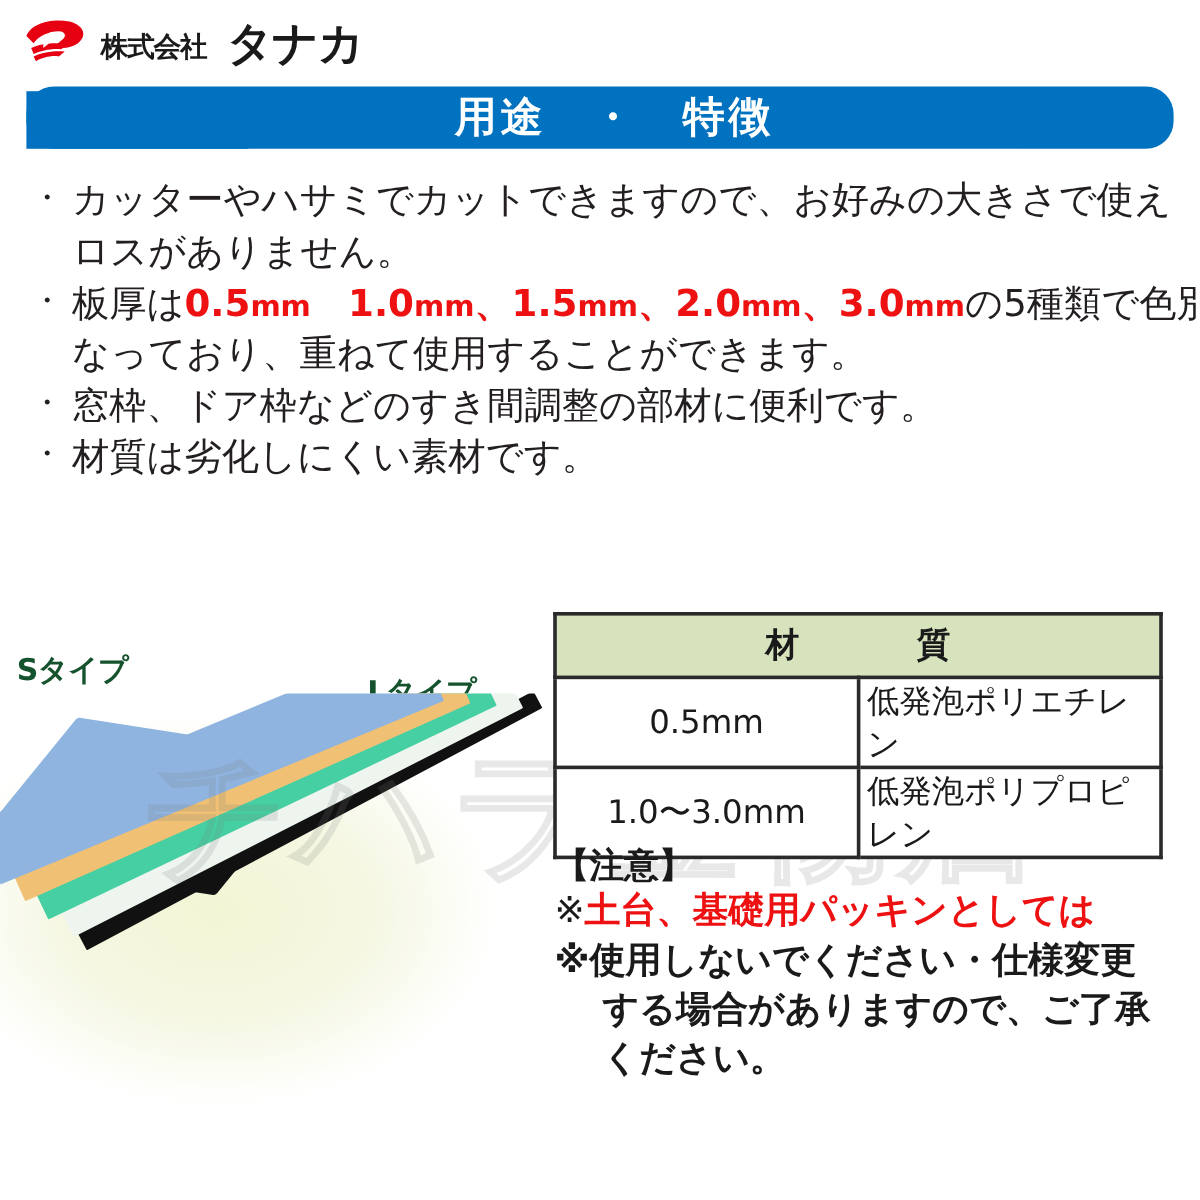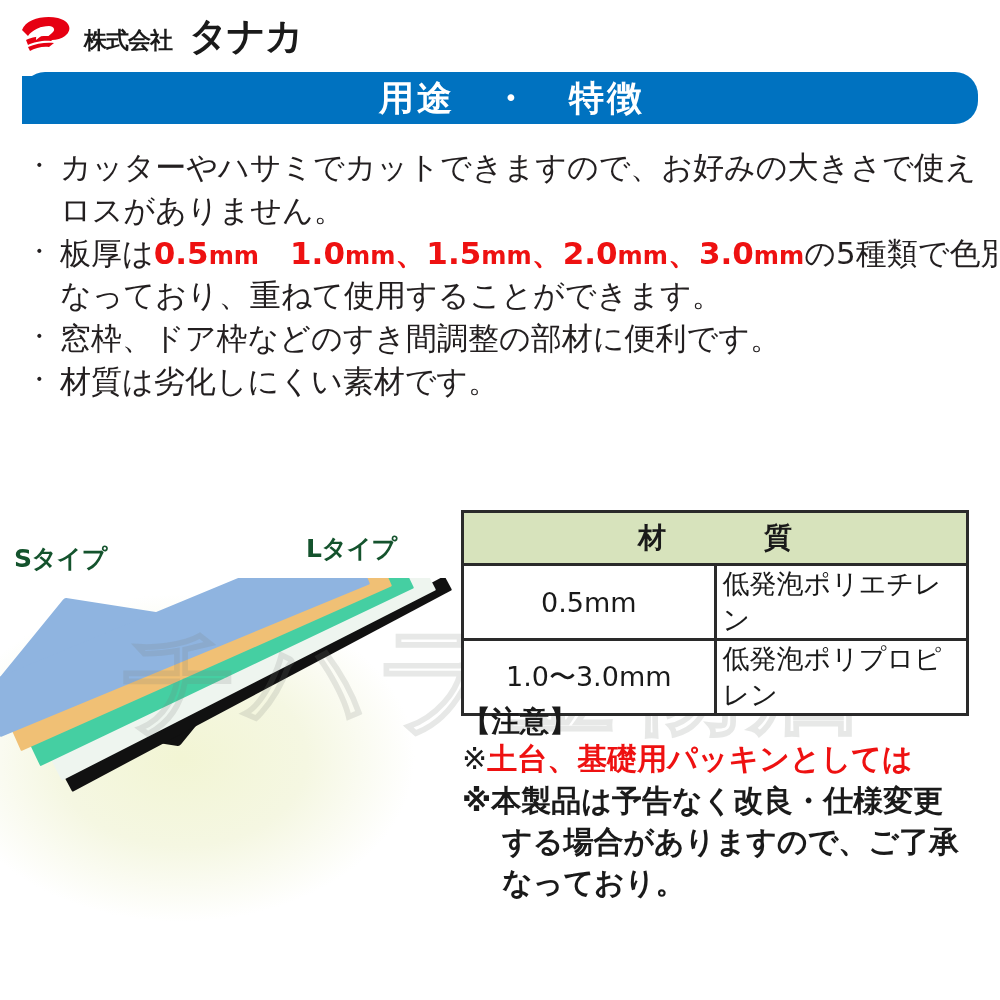--- a/index.html
+++ b/index.html
@@ -135,21 +135,21 @@
   }
   .type-label {
     position: absolute;
     font-size: 25px;
     font-weight: bold;
     color: #14532d;
     letter-spacing: -0.5px;
     line-height: 1;
   }
   .type-label.s { left: 14px; top: 546px; }
-  .type-label.l { left: 306px; top: 536px; }
+  .type-label.l { left: 306px; top: 564px; }
 
   
   .s-stack { position: absolute; left: 18px; top: 10px; width: 200px; height: 160px; }
   .s-sheet {
     position: absolute;
     width: 152px;
     height: 86px;
     transform: skewX(-34deg) rotate(8deg);
     border-radius: 2px;
   }
@@ -323,19 +323,19 @@
           <td class="size-cell">1.0〜3.0mm</td>
           <td class="mat-cell">低発泡ポリプロピレン</td>
         </tr>
       </tbody>
   </table>
 
   <div class="notice">
     <div class="notice-head">【注意】</div>
     <div id="notice-lines">
         <div class="notice-line red-text"><span class="mark">※</span><span>土台、基礎用パッキンとしては</span></div>
-        <div class="notice-line black-text"><span class="mark">※</span><span>本製品は予告なく改良・仕様変更</span></div>
+        <div class="notice-line black-text"><span class="mark">※</span><span>使用しないでください・仕様変更</span></div>
         <div class="notice-line black-text indent"><span>する場合がありますので、ご了承</span></div>
-        <div class="notice-line black-text indent"><span>なっており。</span></div>
+        <div class="notice-line black-text indent"><span>ください。</span></div>
       </div>
   </div>
 
 </div>
 
 </body></html>

